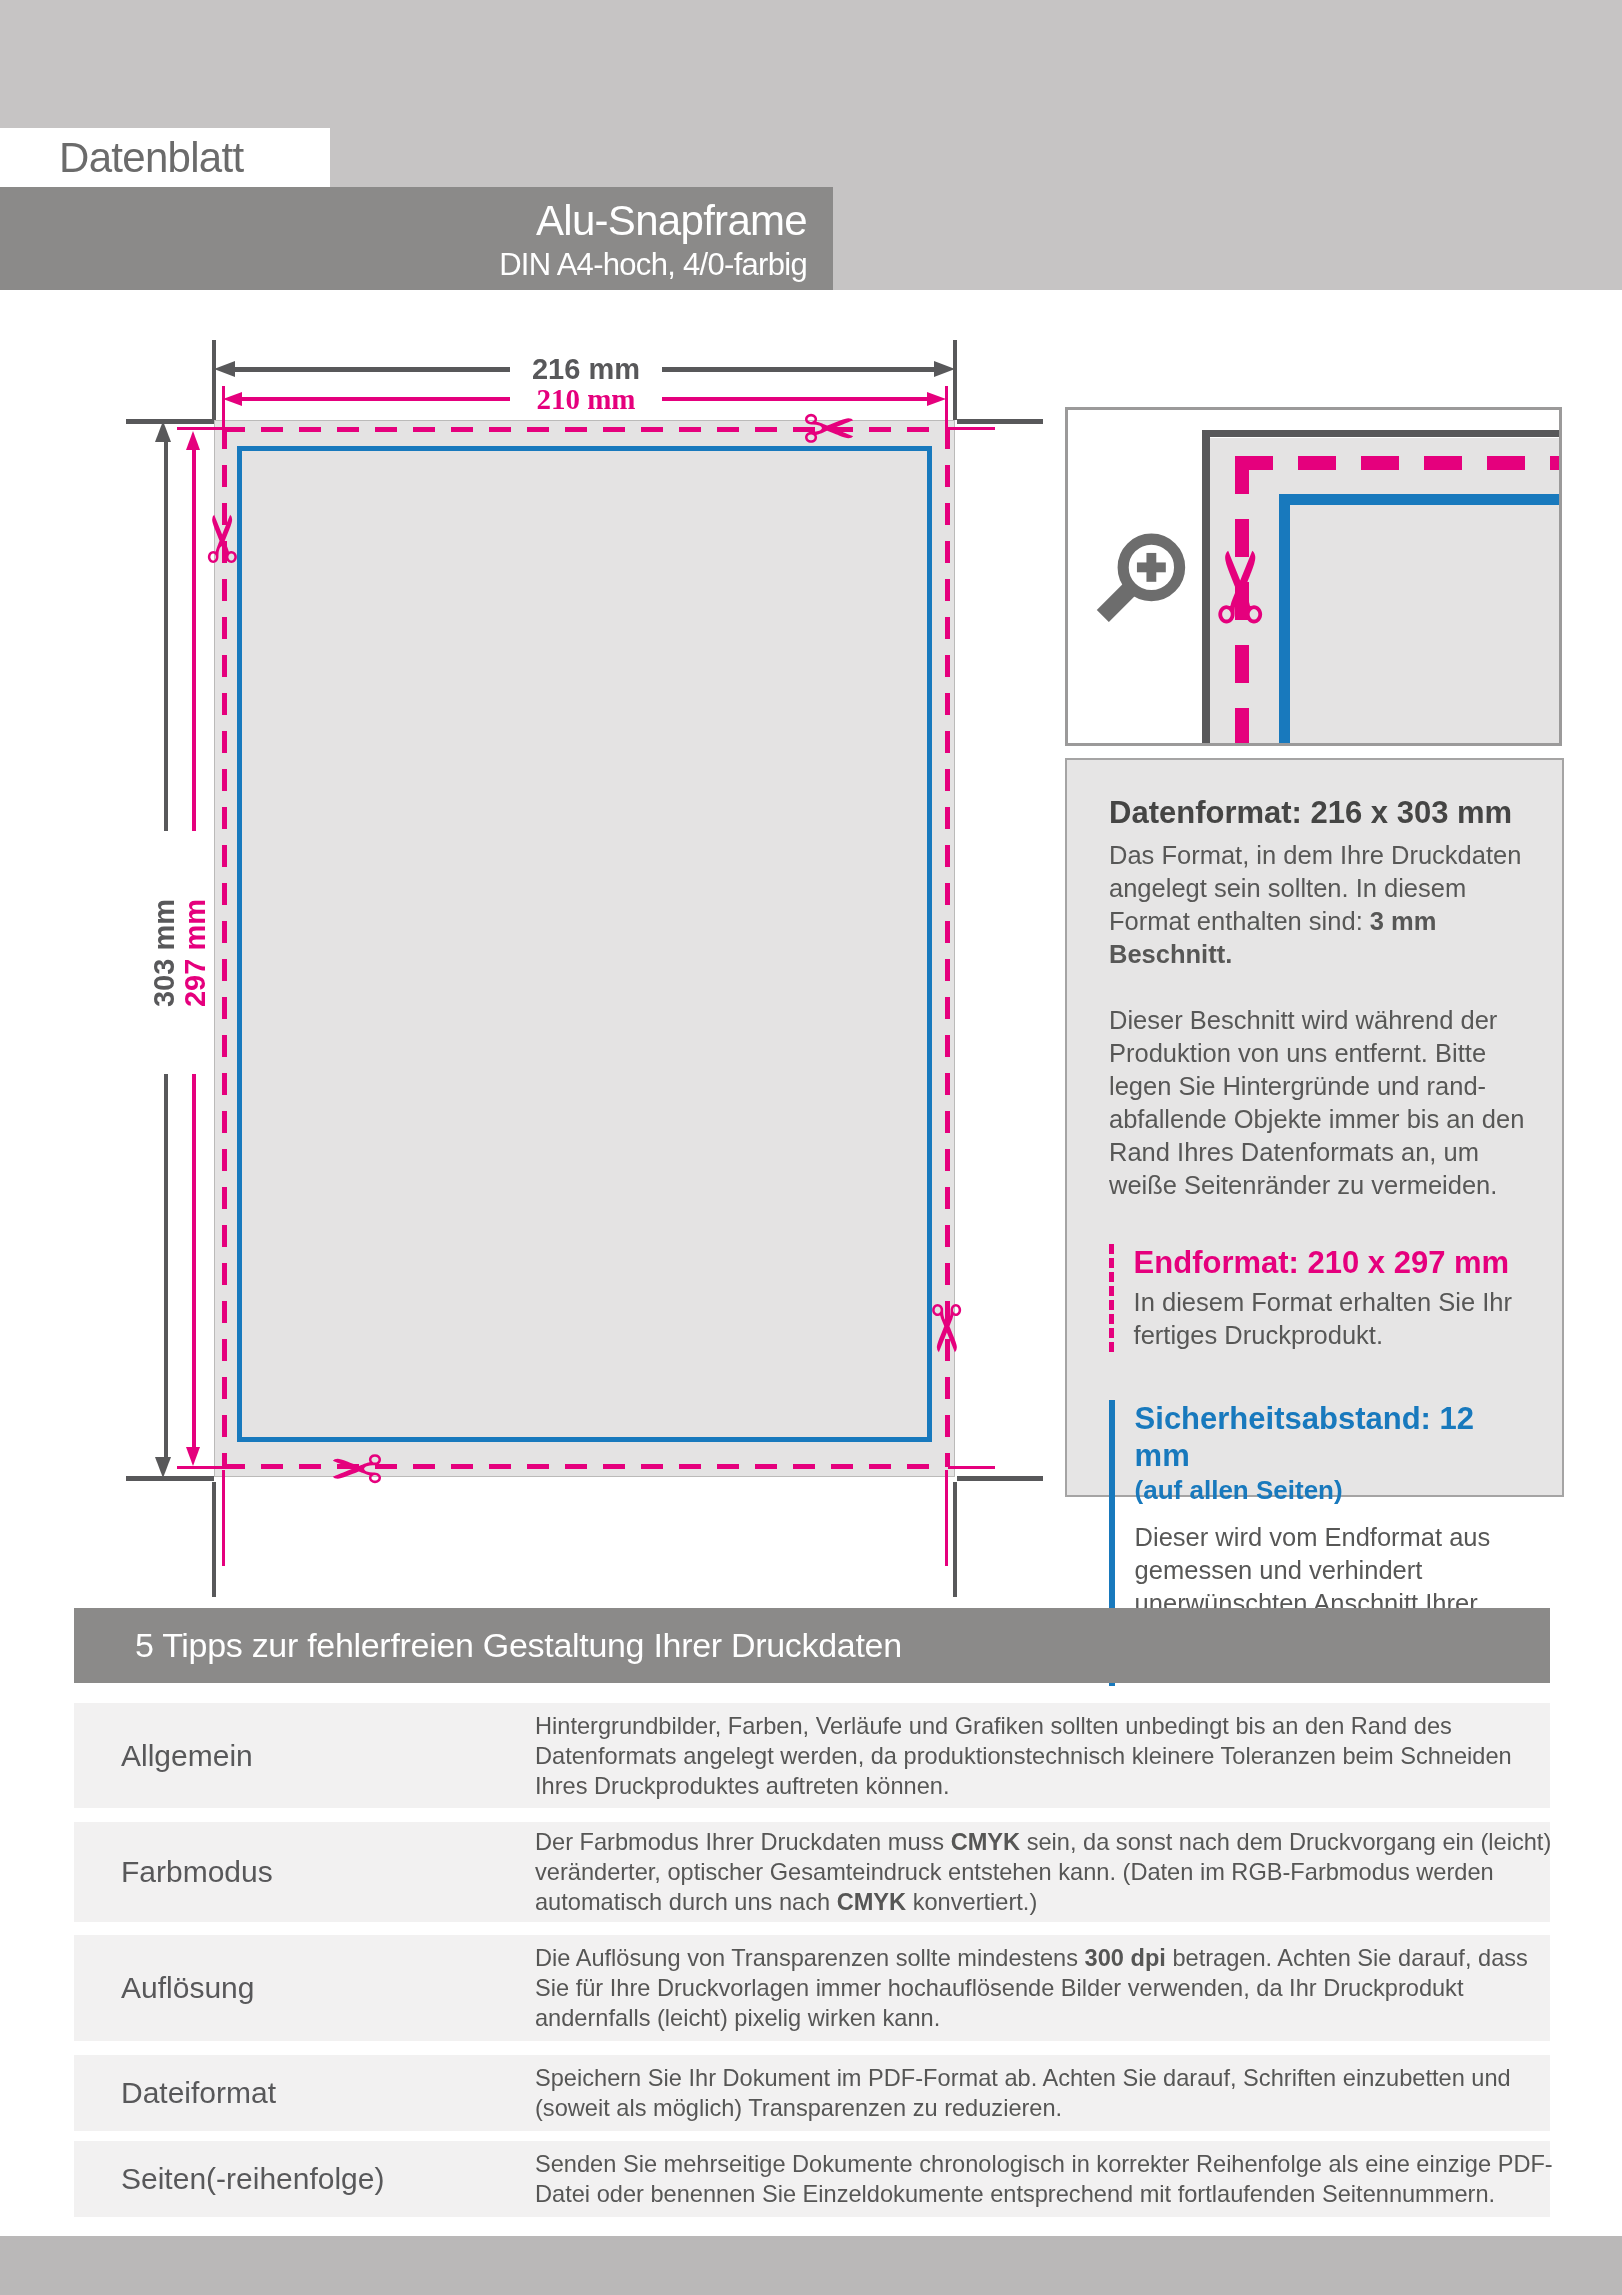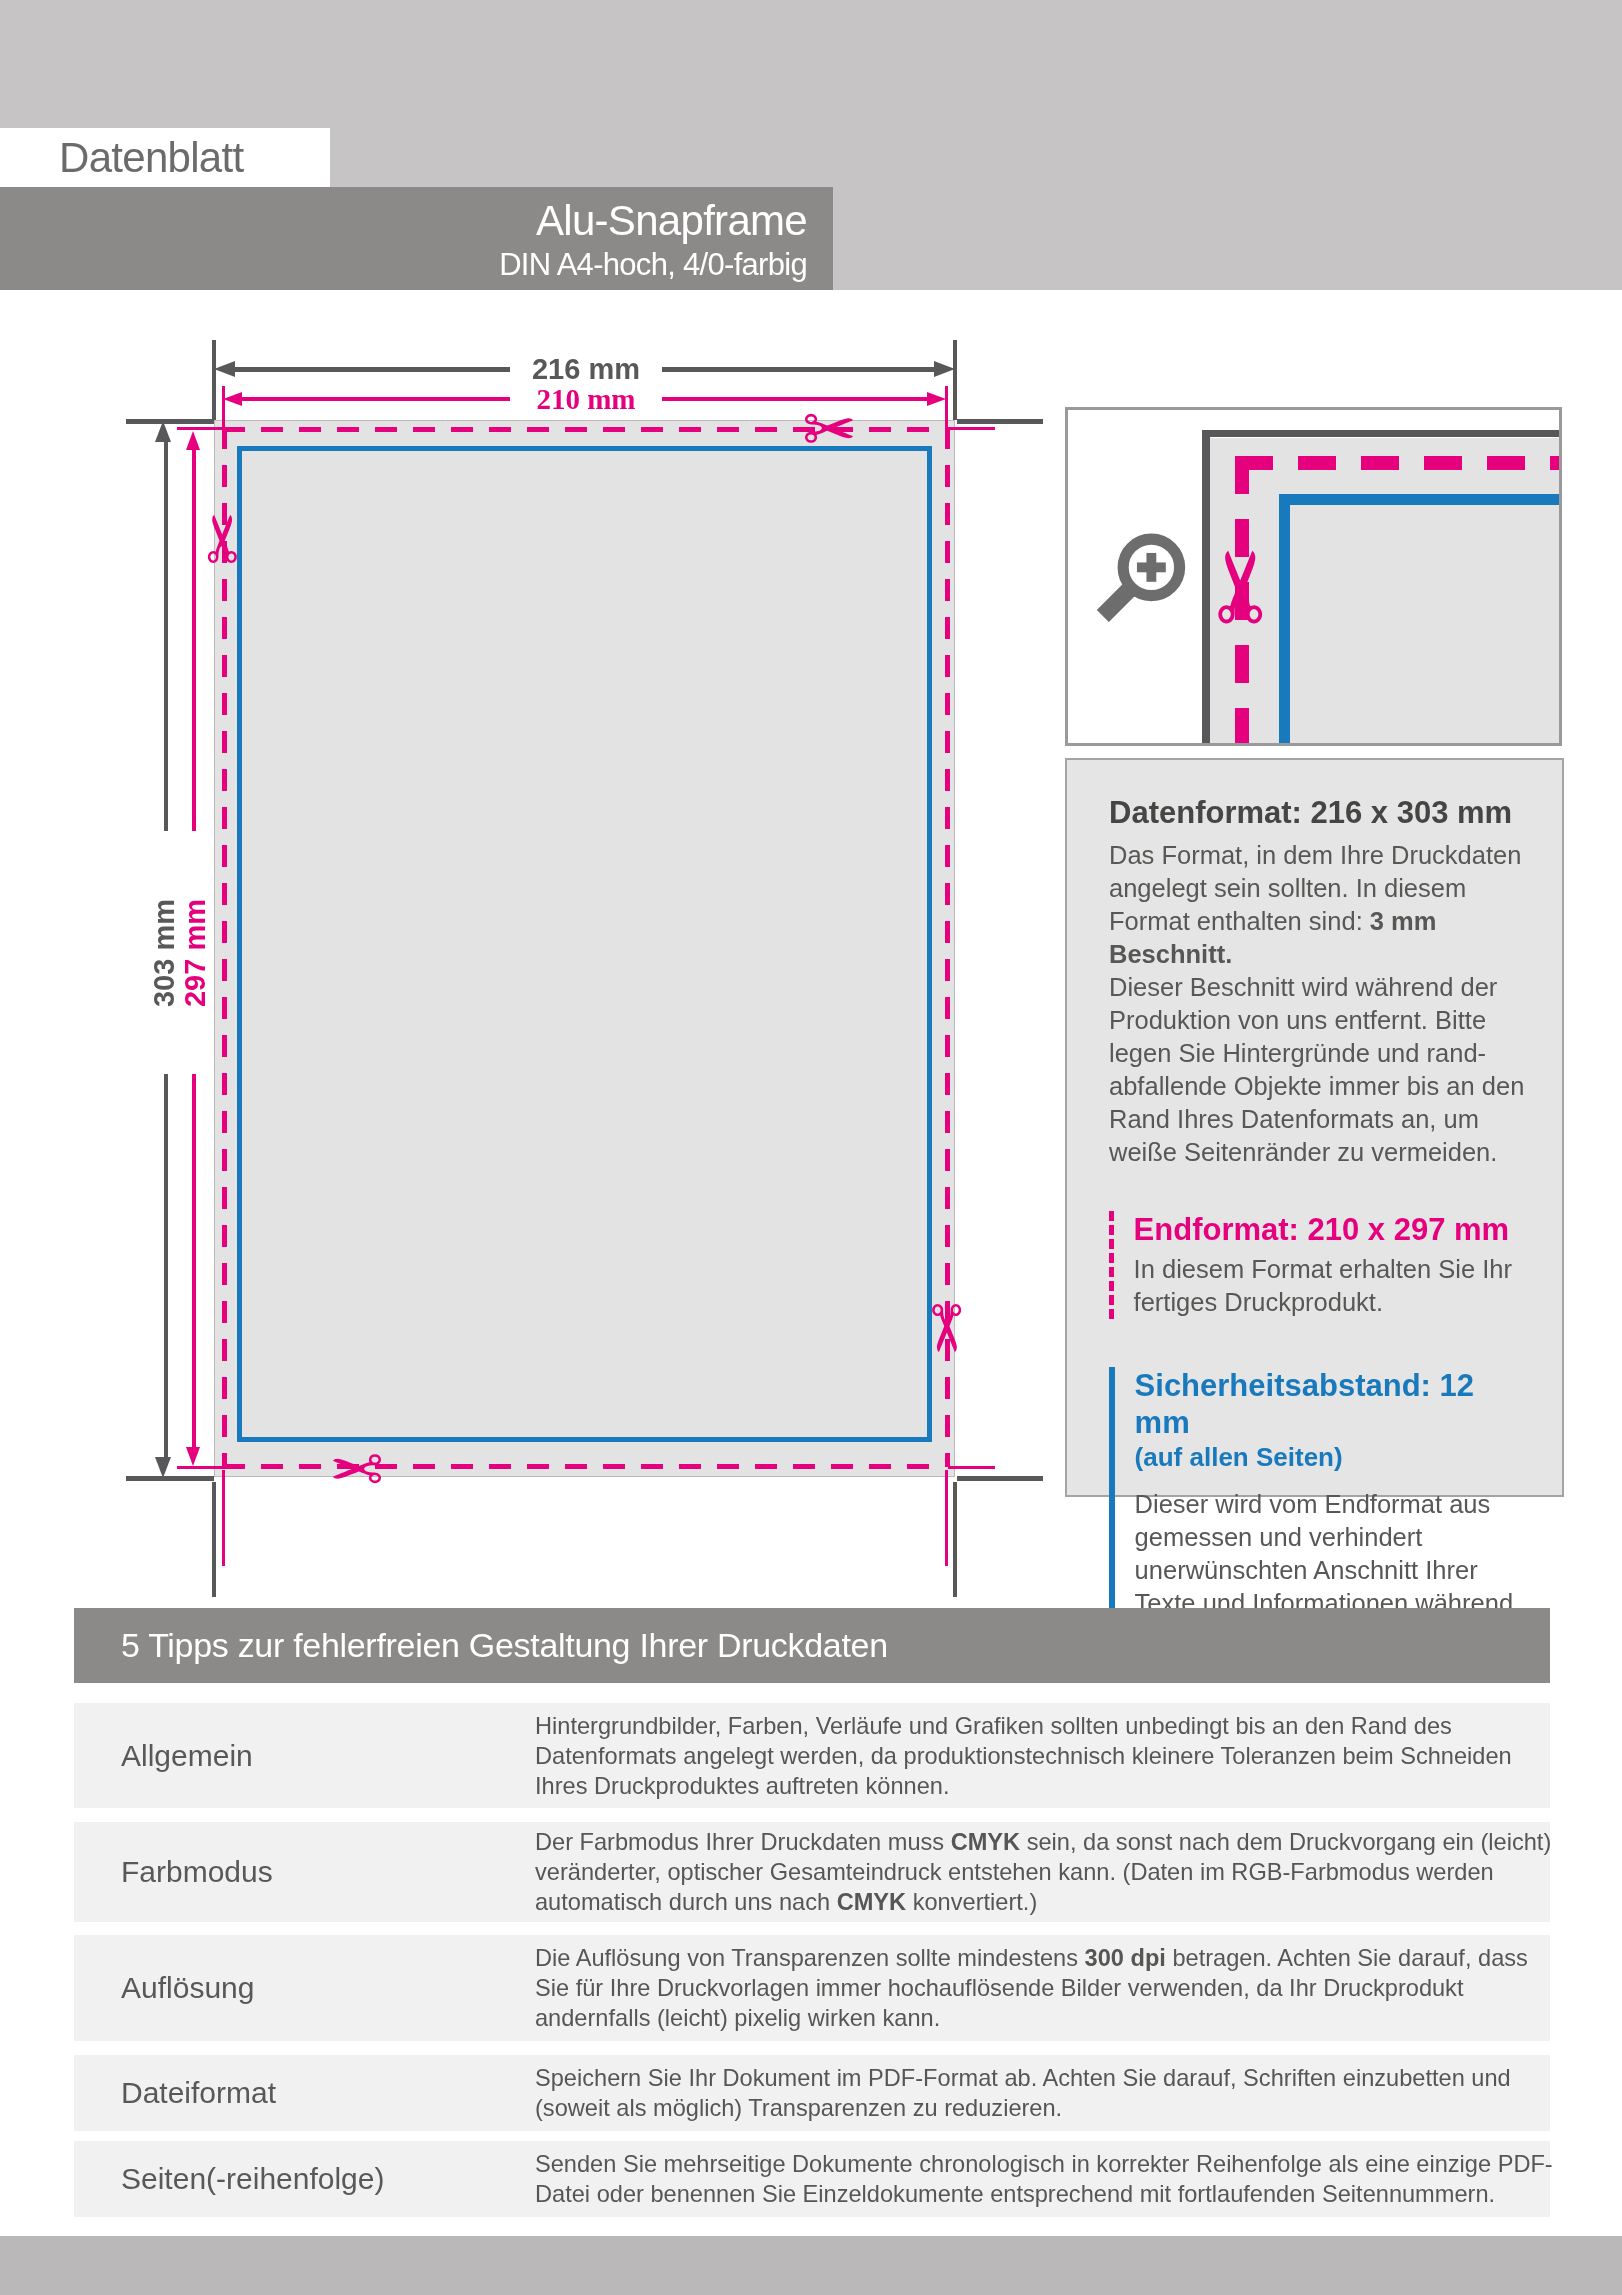--- a/index.html
+++ b/index.html
@@ -50,30 +50,30 @@
   .detail-box .scissors { position:absolute; left:122px; top:124px; width:105px; height:105px; font-size:98px; }
 
   
   .info-box { left:1065px; top:758px; width:499px; height:739px; background:#e6e5e5;
       border:2.6px solid #a5a4a4; padding:34px 33px 0 42px; }
   .info-h { font-size:31px; font-weight:bold; line-height:37px; }
   .info-h.dark { color:#454544; margin-bottom:7.9px; }
   .info-h.magenta { color:#e5007d; margin-bottom:5.2px; }
   .info-h.blue { color:#1879bd; }
   .info-p { font-size:25.5px; line-height:33px; color:#575756; }
-  .gap50 { }
+  .gap50 { margin-top:33px; }
   .flag-row { display:flex; margin-top:42px; }
   .flag-row.sa { margin-top:48px; }
   .ef-bar { border-left:5.9px dashed #e5007d; margin-right:19.6px; }
   .sa-bar { border-left:6.5px solid #1879bd; margin-right:19.6px; }
   .sa-sub { font-size:26px; line-height:33px; color:#1879bd; font-weight:bold; margin-bottom:14px; }
 
   
   .tips-banner { left:74px; top:1608px; width:1476px; height:75px; background:#8b8a89;
-      display:flex; align-items:center; padding-left:47px; }
+      display:flex; align-items:center; padding-left:61px; }
   .tips-banner-label { color:#ffffff; font-size:34px; letter-spacing:-0.3px; }
   .tip-row { left:74px; width:1476px; background:#f2f1f1; }
   .tip-label { position:absolute; left:47px; top:50%; transform:translateY(-50%);
       font-size:30px; color:#58585a; }
   .tip-text { position:absolute; left:461px; width:1021px; top:50%; transform:translateY(-50%);
       font-size:23.6px; line-height:30px; color:#565655; }
   .tip-text b, .info-p b { font-weight:bold; }
 
   .footer-bar { left:0; top:2236px; width:1623px; height:60px; background:#bab8b8; }
 </style>

